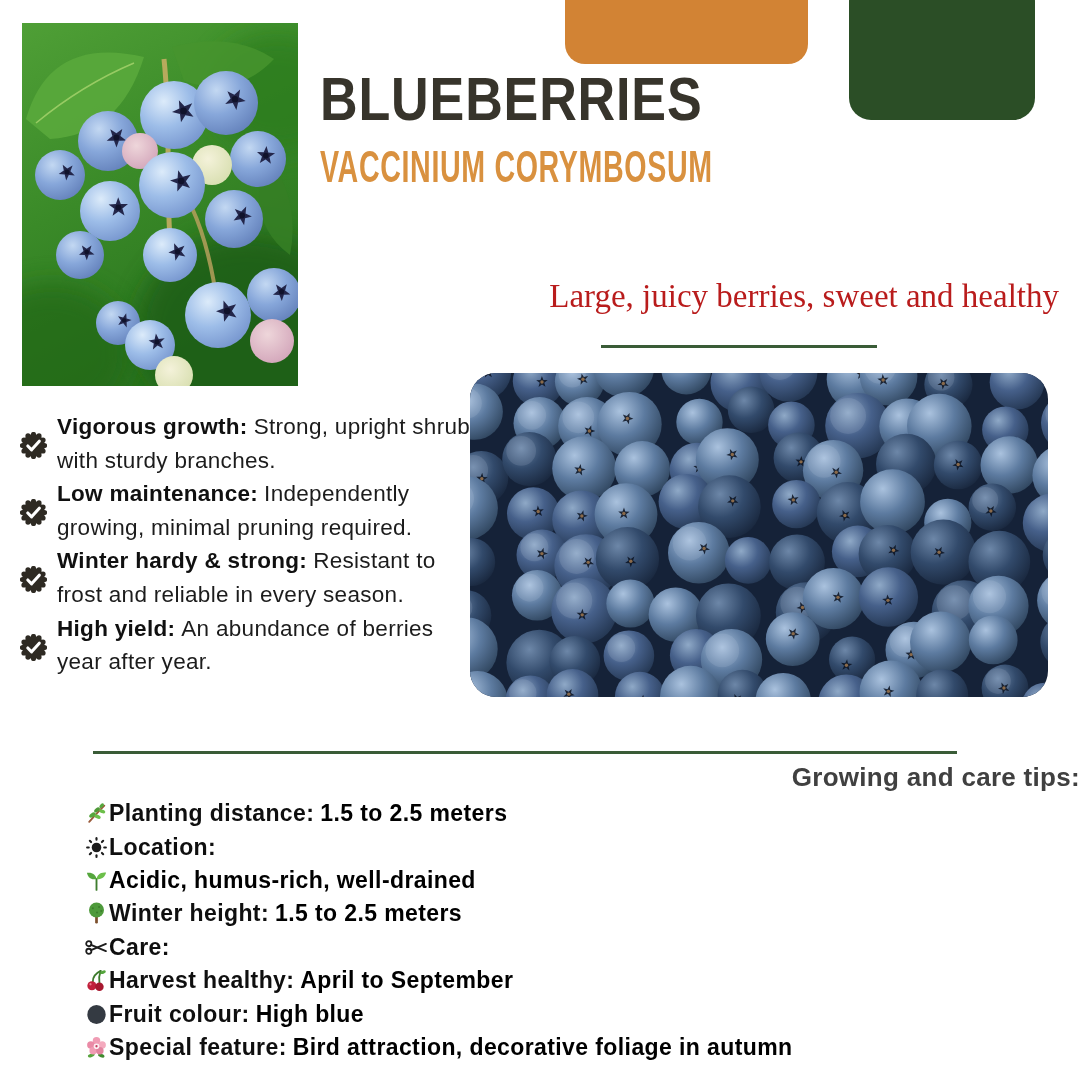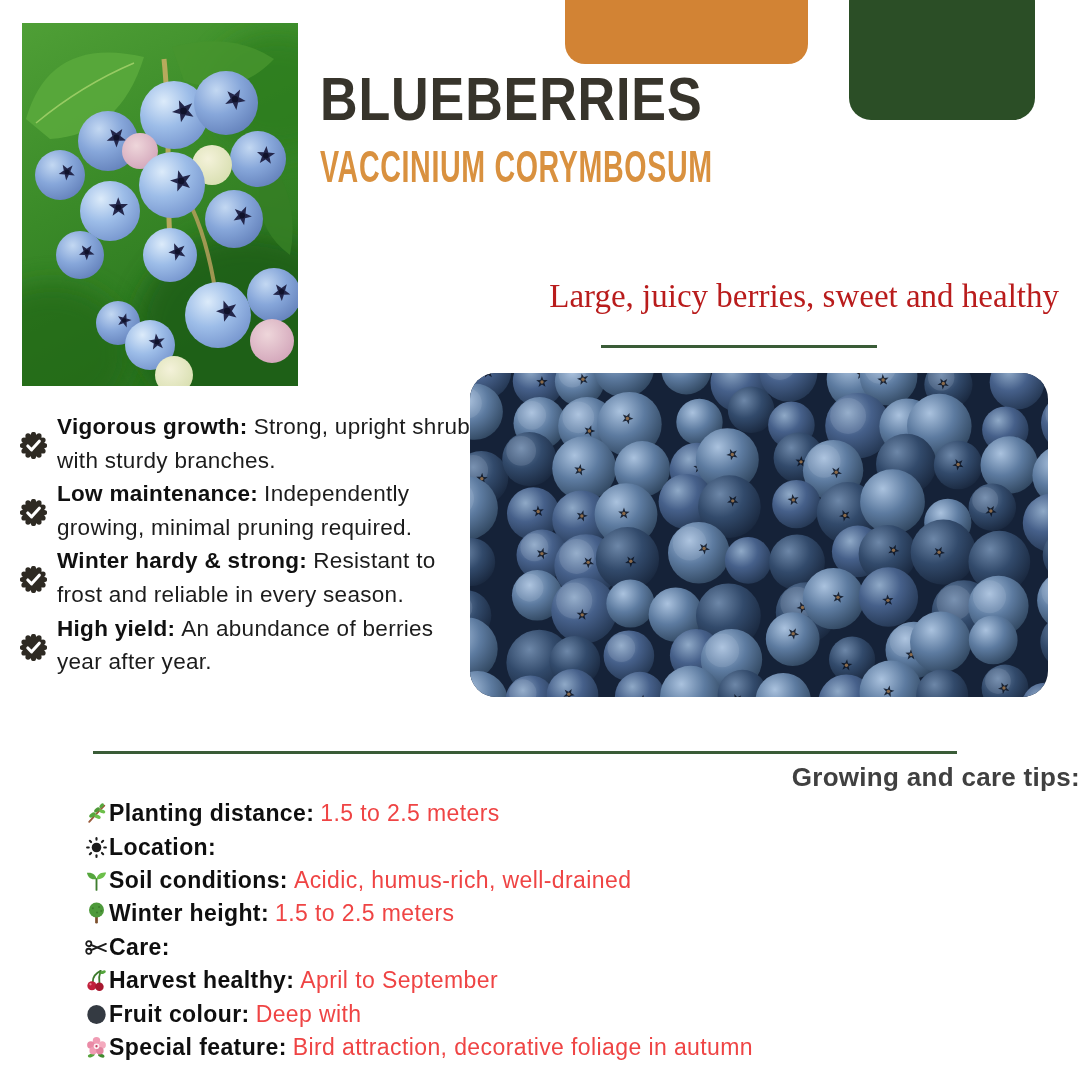--- a/index.html
+++ b/index.html
@@ -32,21 +32,21 @@
   .f-lbl{font-weight:700;margin-right:6px;color:#101010;}
   .f-txt{white-space:pre-line;color:#1c1c1c;}
 
   
   .sep{left:93px;top:751px;width:864px;height:3px;background:var(--line_green,#3a5c37);}
   .tips-heading{left:0;top:762px;width:1080px;text-align:right;font-size:26px;font-weight:700;letter-spacing:.3px;color:#404040;}
   .tips{left:84px;top:797px;list-style:none;margin:0;padding:0;}
   .tips li{display:flex;align-items:center;gap:0;height:33.4px;font-size:23px;letter-spacing:.4px;}
   .t-icon{flex:0 0 25px;width:25px;height:25px;}
   .t-lbl{font-weight:700;margin-right:6px;color:#0f0f0f;white-space:nowrap;}
-  .t-val{color:#ef4444;white-space:nowrap;}
+  .t-val{color:#000000;white-space:nowrap;font-weight:bold;}
 </style>
 </head>
 <body style="--accent_orange: #d28334; --accent_dark_green: #2b4e26; --line_green: #3a5c37; --title_color: #37342b; --subtitle_color: #d9913f; --text_color: #141414; --badge_color: #2e2a23;">
 
 <div class="abs shape-orange"></div>
 <div class="abs shape-green"></div>
 
 <div class="abs photo-left">
   <svg width="276" height="363" viewBox="0 0 276 363">
     <defs>
@@ -510,21 +510,20 @@
       </g>
     </svg>
     <span class="t-lbl">Location:</span>
   </li>
   <li>
     <svg class="t-icon" viewBox="0 0 24 24">
       <path d="M12 21 C12 16,12 13,12 10.5" stroke="#3f7d2e" stroke-width="1.8" fill="none" stroke-linecap="round"></path>
       <path d="M12 10.5 C7 12,3.6 9,2.8 4.6 C8 3.8,11.4 6.6,12 10.5 Z" fill="#55a63d"></path>
       <path d="M12 10.5 C16.6 11.6,20.4 8.6,21.2 4.4 C16 3.6,12.6 6.6,12 10.5 Z" fill="#6cbf4a"></path>
     </svg>
-    <span class="t-lbl">Soil conditions:</span>
       <span class="t-val">Acidic, humus-rich, well-drained</span>
   </li>
   <li>
     <svg class="t-icon" viewBox="0 0 24 24">
       <rect x="10.7" y="13" width="2.6" height="8.5" rx="1.2" fill="#7c4f2c"></rect>
       <circle cx="12" cy="8.6" r="7.2" fill="#4e9a3b"></circle>
       <circle cx="8.5" cy="7" r="1" fill="#3c7f2c"></circle>
         <circle cx="14.5" cy="5.8" r="1" fill="#3c7f2c"></circle>
       <circle cx="12.5" cy="11" r="1" fill="#3c7f2c"></circle>
         <circle cx="16.6" cy="9.6" r="1" fill="#3c7f2c"></circle>
@@ -551,21 +550,21 @@
       <circle cx="6.2" cy="15.6" r="1.1" fill="#e8798b"></circle>
     </svg>
     <span class="t-lbl">Harvest healthy:</span>
       <span class="t-val">April to September</span>
   </li>
   <li>
     <svg class="t-icon" viewBox="0 0 24 24">
       <ellipse cx="12" cy="12" rx="8.8" ry="9.2" fill="#343a42"></ellipse>
     </svg>
     <span class="t-lbl">Fruit colour:</span>
-      <span class="t-val">Deep with</span>
+      <span class="t-val">High blue</span>
   </li>
   <li>
     <svg class="t-icon" viewBox="0 0 24 24">
       <ellipse cx="7" cy="19.5" rx="3.4" ry="1.7" fill="#57a33d" transform="rotate(-20 7 19.5)"></ellipse>
       <ellipse cx="16.6" cy="19.8" rx="3.2" ry="1.6" fill="#3f8a2e" transform="rotate(20 16.6 19.8)"></ellipse>
       <circle cx="12" cy="5.6" r="3.6" fill="#f09cb4"></circle>
       <circle cx="6.6" cy="9.6" r="3.6" fill="#ea8aa6"></circle>
       <circle cx="17.4" cy="9.6" r="3.6" fill="#f4aabe"></circle>
       <circle cx="8.8" cy="15.2" r="3.6" fill="#f09cb4"></circle>
       <circle cx="15.2" cy="15.2" r="3.6" fill="#e2849f"></circle>

